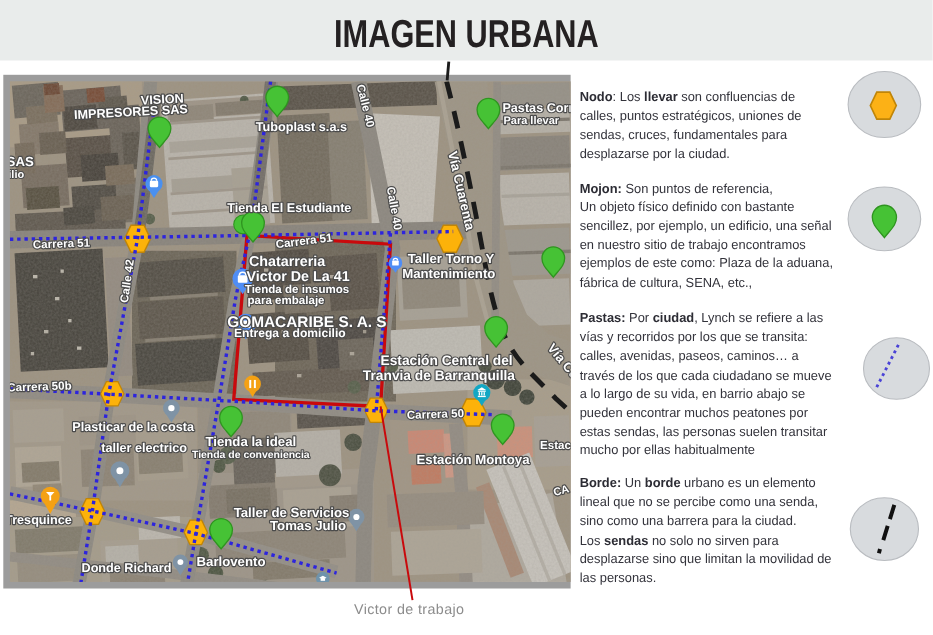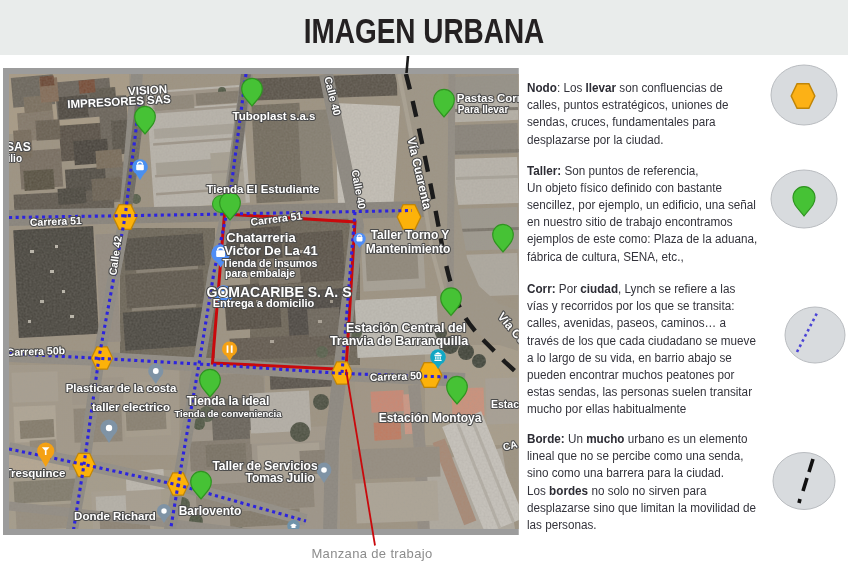--- a/index.html
+++ b/index.html
@@ -18,49 +18,49 @@
 <div class="title">IMAGEN URBANA</div>
 
 <div class="col" id="p1" style="top:80px;">
 <b>Nodo</b>: Los <b>llevar</b> son confluencias de<br>
 calles, puntos estratégicos, uniones de<br>
 sendas, cruces, fundamentales para<br>
 desplazarse por la ciudad.
 </div>
 
 <div class="col" id="p2" style="top:162.5px;">
-<b>Taller:</b> Son puntos de referencia,<br>
+<b>Mojon:</b> Son puntos de referencia,<br>
 Un objeto físico definido con bastante<br>
 sencillez, por ejemplo, un edificio, una señal<br>
 en nuestro sitio de trabajo encontramos<br>
 ejemplos de este como: Plaza de la aduana,<br>
 fábrica de cultura, SENA, etc.,
 </div>
 
 <div class="col" id="p3" style="top:281px;">
-<b>Corr:</b> Por <b>ciudad</b>, Lynch se refiere a las<br>
+<b>Pastas:</b> Por <b>ciudad</b>, Lynch se refiere a las<br>
 vías y recorridos por los que se transita:<br>
 calles, avenidas, paseos, caminos… a<br>
 través de los que cada ciudadano se mueve<br>
 a lo largo de su vida, en barrio abajo se<br>
 pueden encontrar muchos peatones por<br>
 estas sendas, las personas suelen transitar<br>
 mucho por ellas habitualmente
 </div>
 
 <div class="col" id="p4" style="top:431px;">
-<b>Borde:</b> Un <b>mucho</b> urbano es un elemento<br>
+<b>Borde:</b> Un <b>borde</b> urbano es un elemento<br>
 lineal que no se percibe como una senda,<br>
 sino como una barrera para la ciudad.<br>
-Los <b>bordes</b> no solo no sirven para<br>
+Los <b>sendas</b> no solo no sirven para<br>
 desplazarse sino que limitan la movilidad de<br>
 las personas.
 </div>
 
-<div class="cap">Manzana de trabajo</div>
+<div class="cap">Victor de trabajo</div>
 
 <svg width="848" height="577" viewBox="0 0 848 577" style="position:absolute;left:0;top:0;">
 <defs>
 <clipPath id="mapclip">
         <rect x="9" y="74" width="509.75" height="455"></rect>
       </clipPath>
 <filter id="grain" x="0%" y="0%" width="100%" height="100%">
   <feTurbulence type="fractalNoise" baseFrequency="0.5" numOctaves="2"></feTurbulence>
   <feColorMatrix type="matrix" values="0 0 0 0 0.35  0 0 0 0 0.33  0 0 0 0 0.30  0 0 0 0.55 0"></feColorMatrix>
 </filter>

